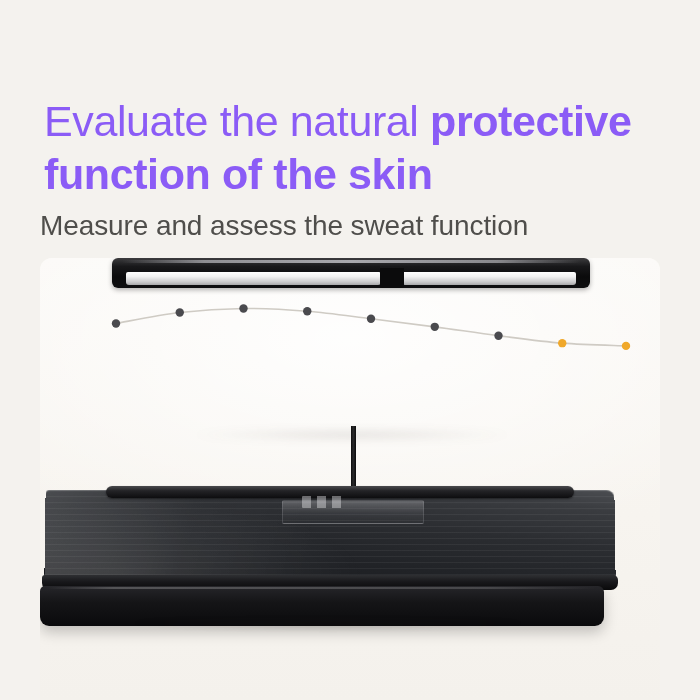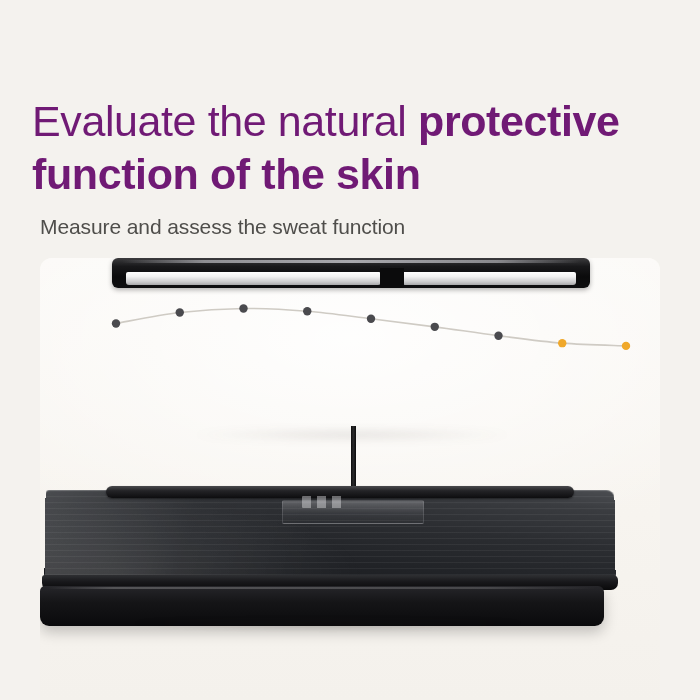--- a/index.html
+++ b/index.html
@@ -11,34 +11,34 @@
     position:relative;
   }
   #page{
     position:absolute;inset:0;
     background:#F4F2EE;
   }
 
   
   .headline{
     position:absolute;
-    left:32px; top:66px;
+    left:44px; top:66px;
     width:630px;
     font-size:43px;
     line-height:53px;
     letter-spacing:-0.4px;
-    color:#701a75;
+    color:#8b5cf6;
     font-weight:400;
   }
   .headline .bold{font-weight:700;}
 
   .subtitle{
     position:absolute;
-    left:40px; top:192px;
-    font-size:21px;
+    left:40px; top:184px;
+    font-size:28px;
     line-height:28px;
     letter-spacing:-0.1px;
     color:#4F4E4B;
     font-weight:400;
   }
 
   
   .card{
     position:absolute;
     left:40px; top:258px;

